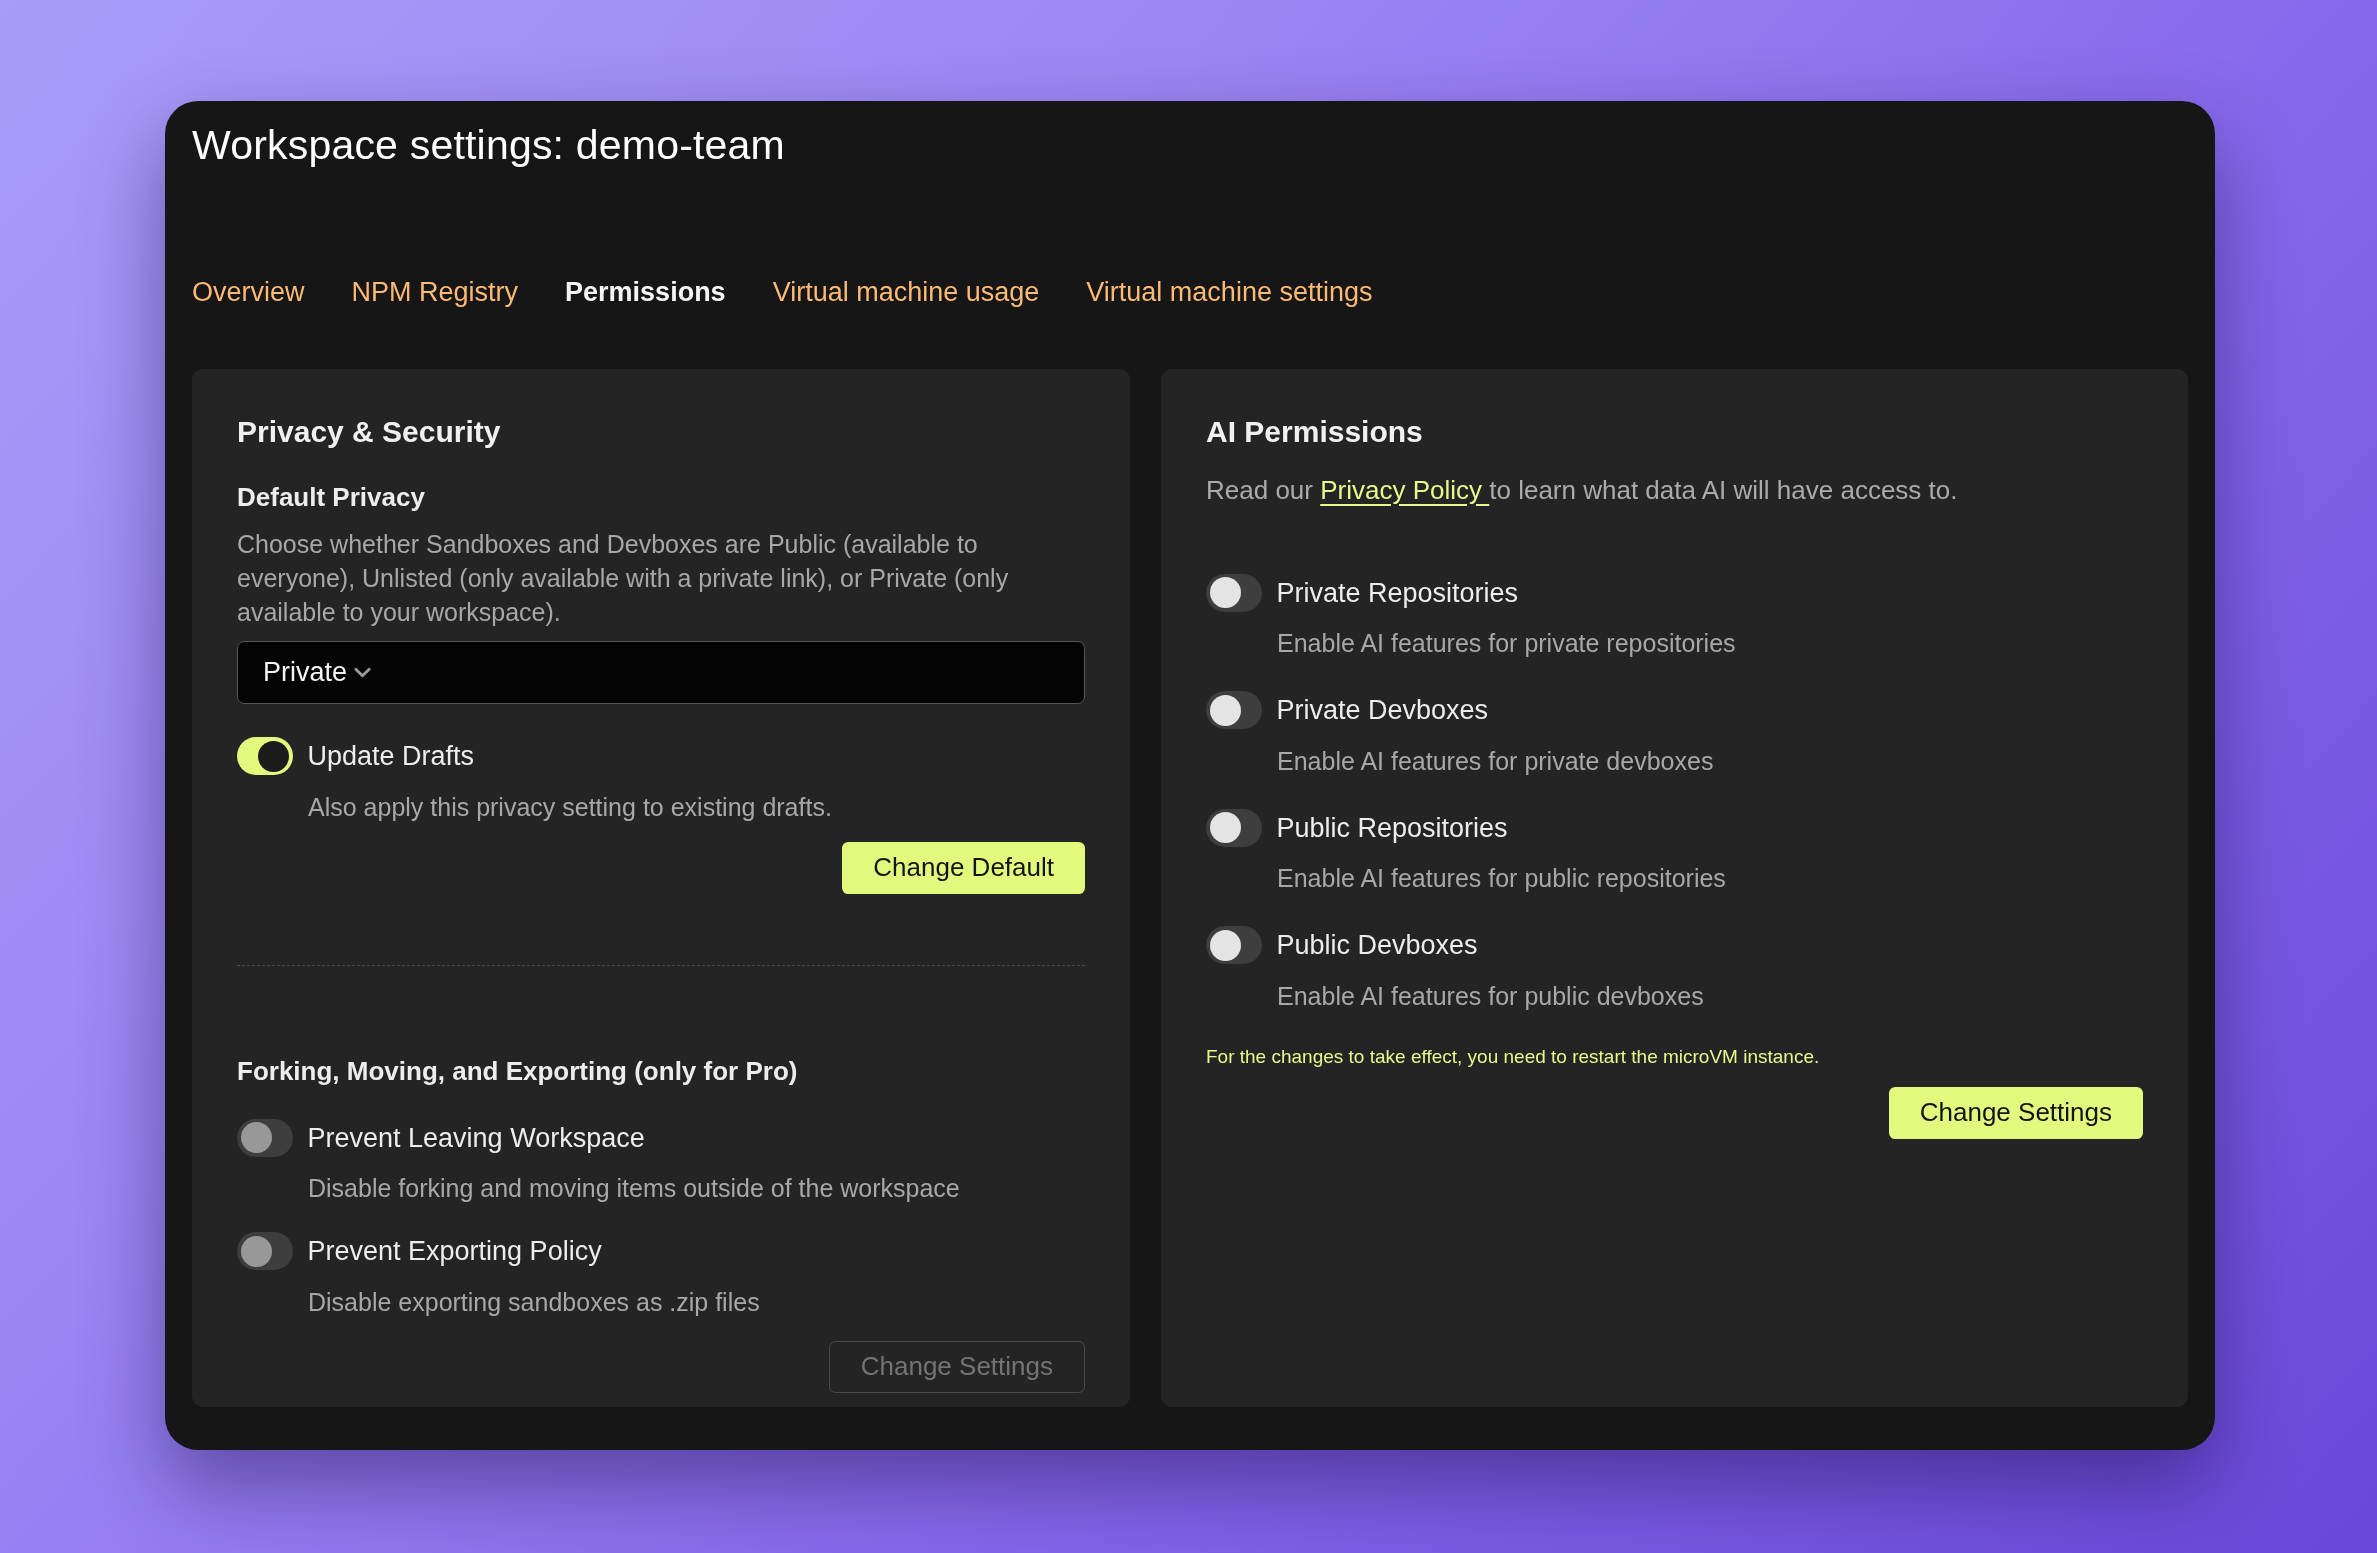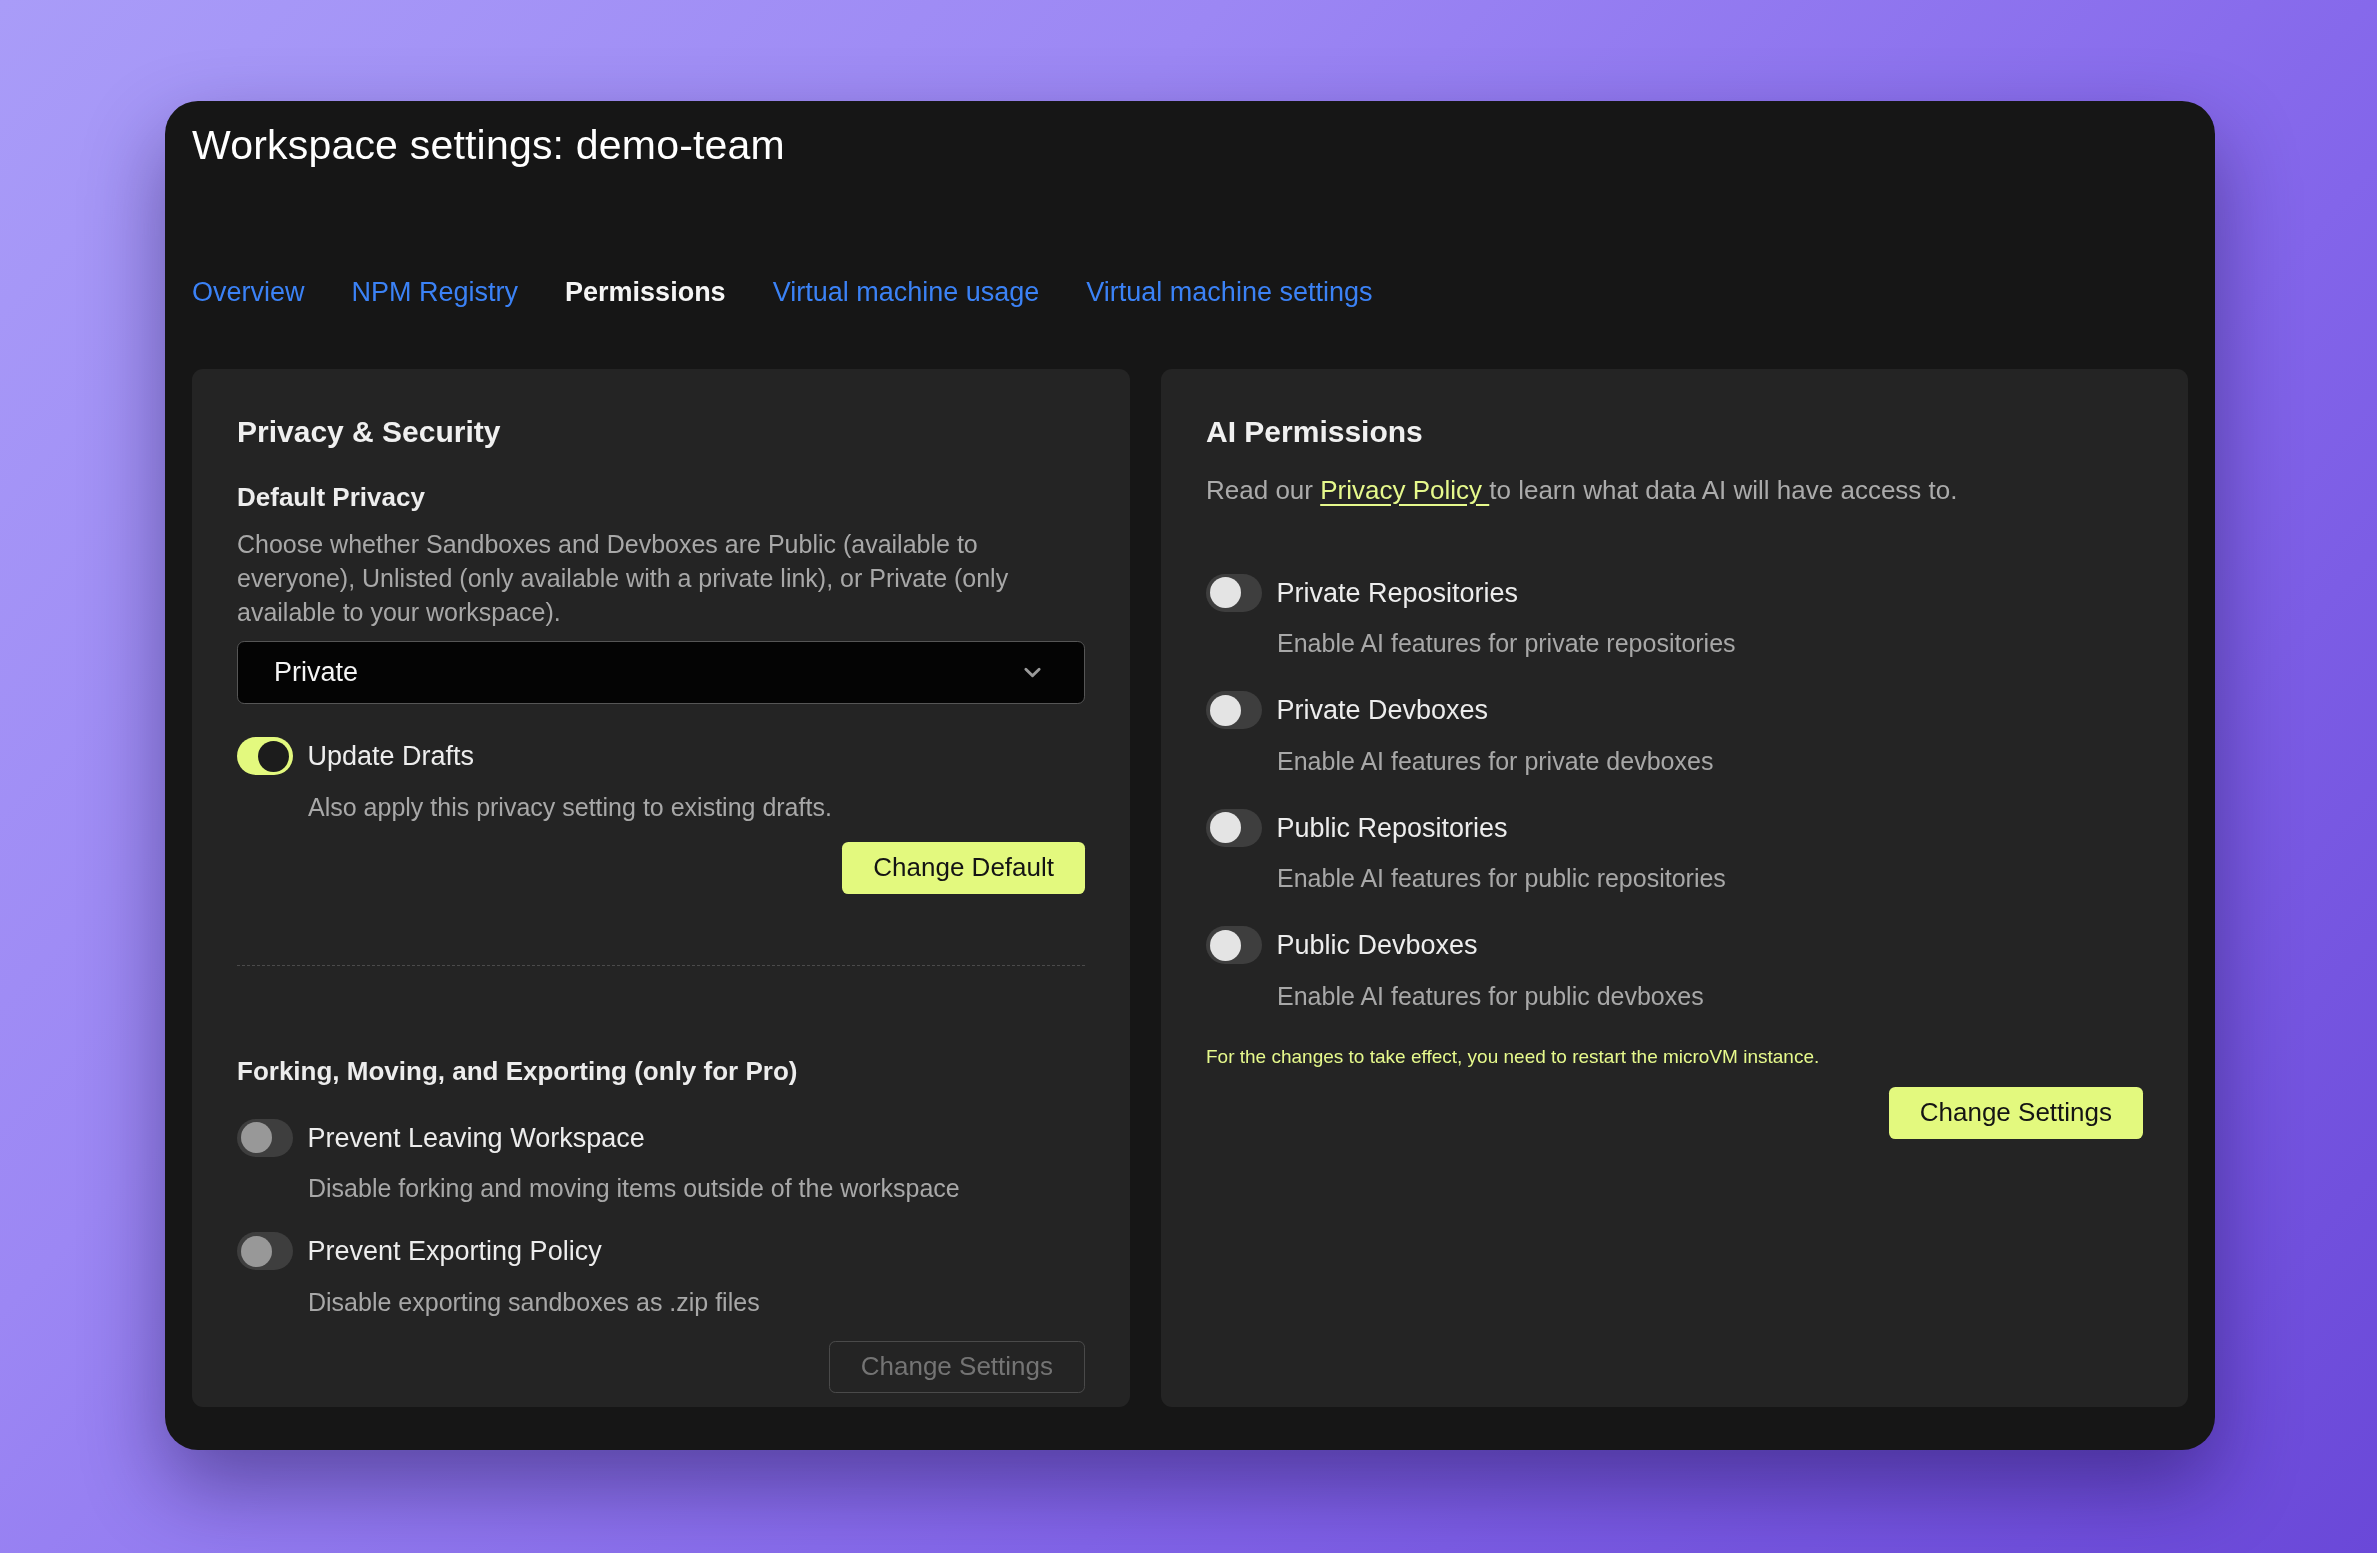--- a/index.html
+++ b/index.html
@@ -21,39 +21,39 @@
     position:absolute;left:165px;top:101px;width:2050px;height:1349px;
     background:var(--modal-bg);border-radius:33px;
     padding:0 27px;box-shadow:0 36px 81px rgba(25,12,70,.45);
   }
   .page-title{
     margin:0;padding-top:20px;font-size:41px;line-height:49px;
     font-weight:500;color:#ffffff;letter-spacing:0.2px;
   }
   .tabs{margin-top:105px;display:flex;gap:47px;align-items:center;}
   .tab{
-    font-size:27px;line-height:34px;color:#3b82f6;cursor:pointer;white-space:nowrap;
+    font-size:27px;line-height:34px;color:#fdba74;cursor:pointer;white-space:nowrap;
   }
   .tab.active{color:#f5f5f5;font-weight:600;}
   .cards{margin-top:60px;display:flex;gap:31px;height:1038px;}
   .card{
     background:var(--card-bg);border-radius:11px;padding:45px;height:100%;
   }
   .card.privacy{width:938px;flex:none;}
   .card.ai{flex:1;}
   .card-title{margin:0 0 31px 0;font-size:30px;line-height:36px;font-weight:600;color:#f0f0f0;}
   .section-heading{margin:0 0 12.7px 0;font-size:26px;line-height:33px;font-weight:700;color:#ededed;}
   .desc{margin:0;font-size:25px;line-height:34px;color:var(--muted);}
   .privacy-desc{margin-bottom:12.7px;}
 
   .select{
     margin-bottom:33px;height:63px;width:100%;
     background:#040404;border:1.8px solid #565656;border-radius:7.2px;
-    display:flex;align-items:center;justify-content:space-between;
-    padding:0 36px;cursor:pointer;
+    display:flex;align-items:center;justify-content:flex-start;
+    padding:0 25px;cursor:pointer;
   }
   .select-value{font-size:27px;color:#f5f5f5;}
   .chevron{width:31px;height:31px;flex:none;}
 
   .toggle-row{display:flex;align-items:center;gap:14.5px;margin-bottom:14.5px;}
   .switch{
     position:relative;width:56px;height:38px;border-radius:903px;
     background:#3e3e3e;border:none;padding:0;flex:none;cursor:pointer;
   }
   .switch .knob{

